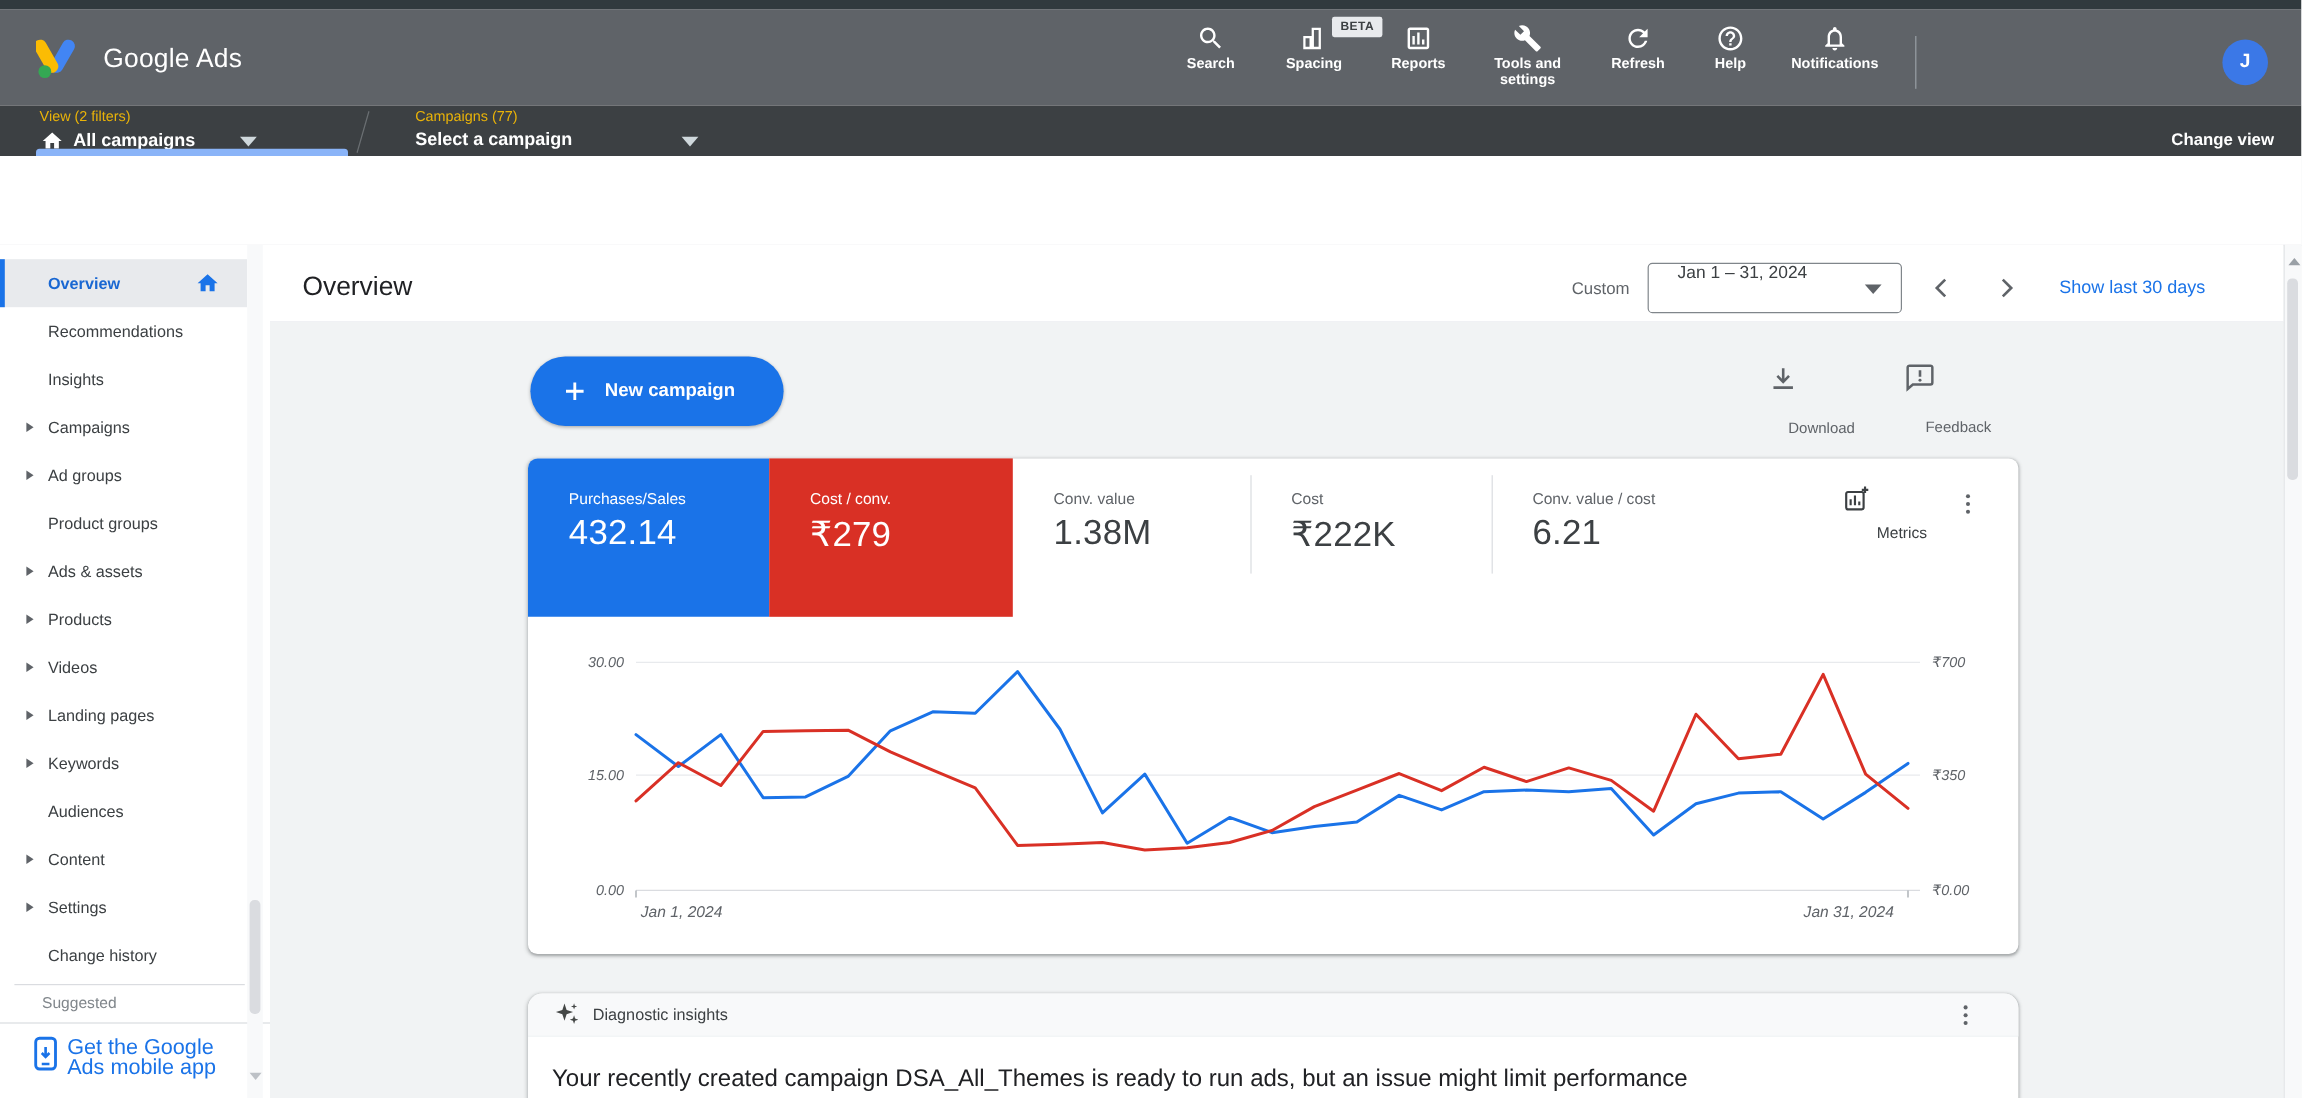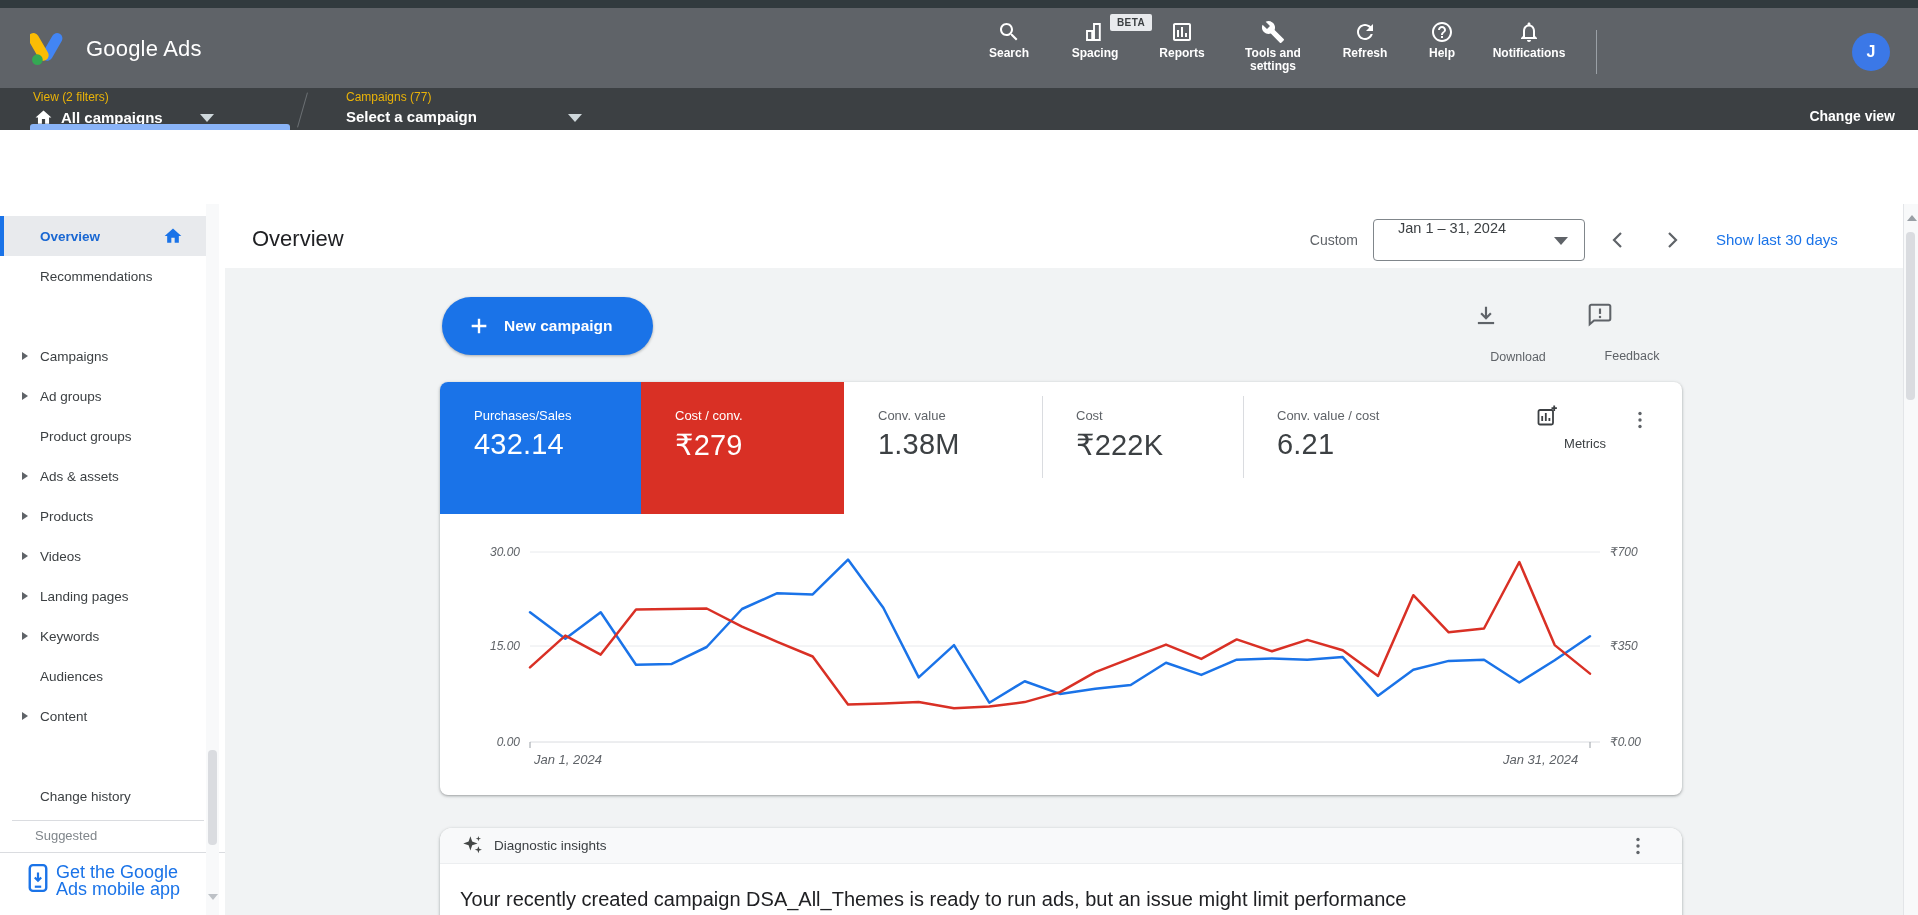--- a/index.html
+++ b/index.html
@@ -244,20 +244,23 @@
         <span class="slbl">Overview</span>
         <span class="home-ic">
           <svg width="20" height="20" viewBox="0 0 24 24">
             <path d="M10 20v-6h4v6h5v-8h3L12 3 2 12h3v8z" fill="currentColor"></path>
           </svg>
         </span>
       </div>
       <div class="side-item" style="top: 52px;">
         <span class="slbl">Recommendations</span>
       </div>
+      <div class="side-item" style="top: 92px;">
+        <span class="slbl">Insights</span>
+      </div>
       <div class="side-item" style="top: 132px;">
         <span class="expand"></span>
         <span class="slbl">Campaigns</span>
       </div>
       <div class="side-item" style="top: 172px;">
         <span class="expand"></span>
         <span class="slbl">Ad groups</span>
       </div>
       <div class="side-item" style="top: 212px;">
         <span class="slbl">Product groups</span>
@@ -281,20 +284,24 @@
       <div class="side-item" style="top: 412px;">
         <span class="expand"></span>
         <span class="slbl">Keywords</span>
       </div>
       <div class="side-item" style="top: 452px;">
         <span class="slbl">Audiences</span>
       </div>
       <div class="side-item" style="top: 492px;">
         <span class="expand"></span>
         <span class="slbl">Content</span>
+      </div>
+      <div class="side-item" style="top: 532px;">
+        <span class="expand"></span>
+        <span class="slbl">Settings</span>
       </div>
       <div class="side-item" style="top: 572px;">
         <span class="slbl">Change history</span>
       </div>
     </div>
   <div id="side-divider" class="abs"></div>
   <div id="suggested-label" class="abs">Suggested</div>
   <div id="app-promo" class="abs">
     <span class="phone">
       <svg width="22" height="30" viewBox="0 0 24 32">

